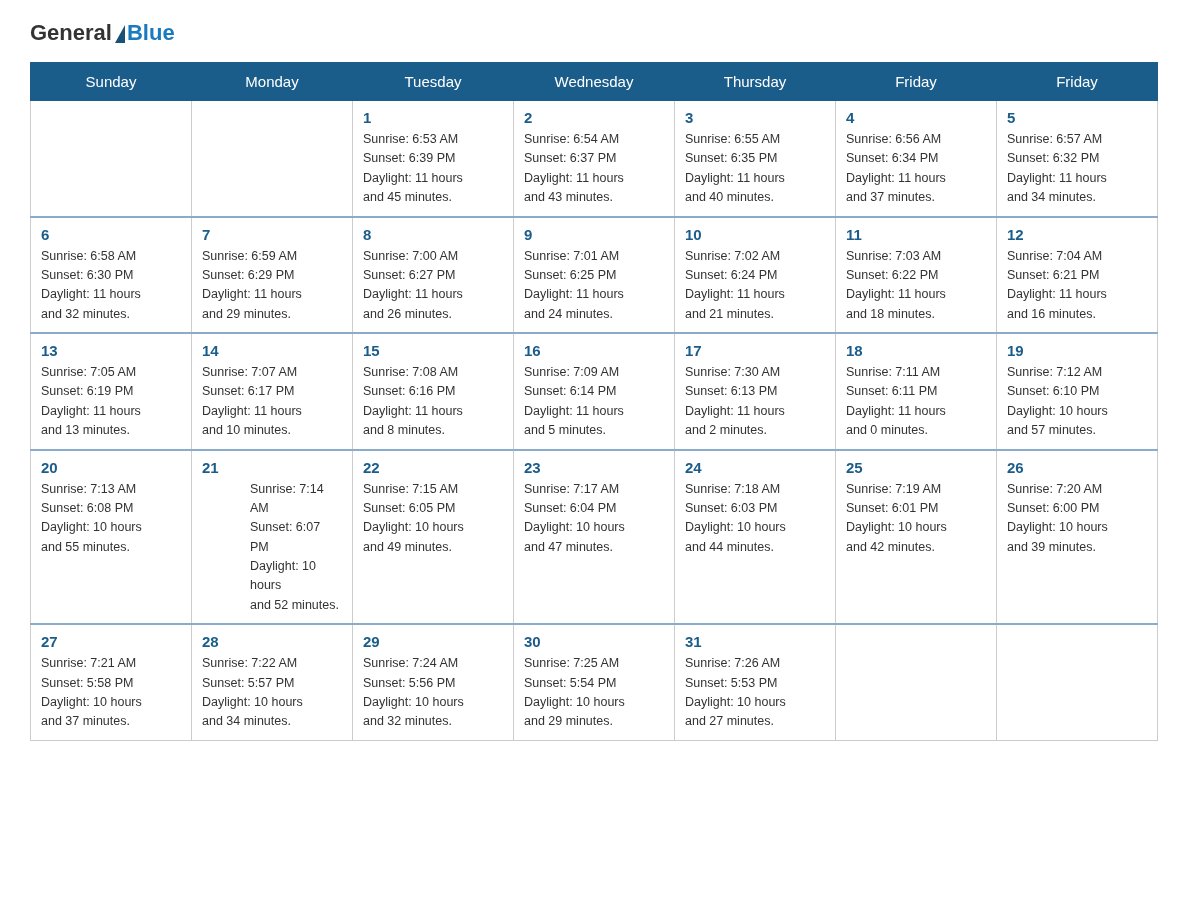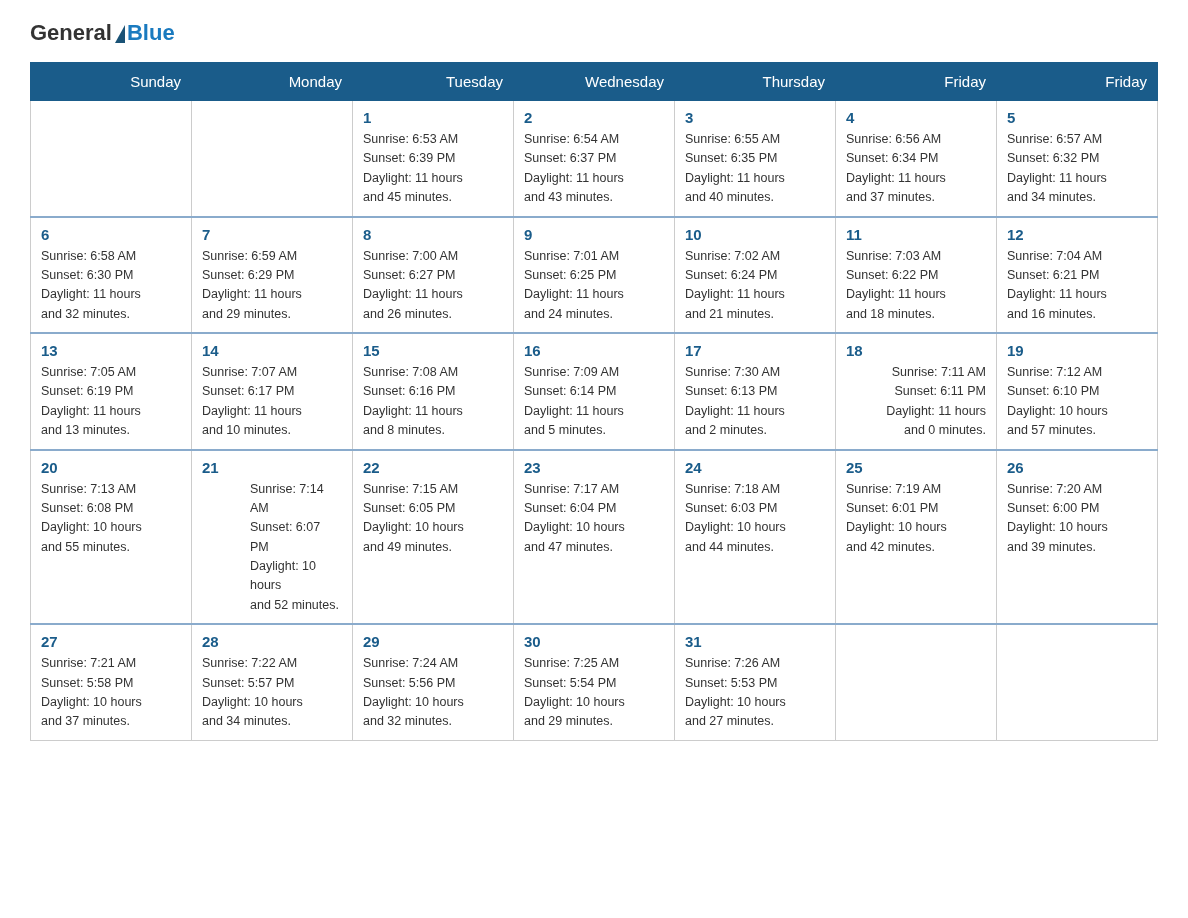--- a/index.html
+++ b/index.html
@@ -63,21 +63,21 @@
       width: 100%;
       border-collapse: collapse;
       border: 1px solid #b0c4de;
     }
     .calendar th {
       background-color: #1a5c8a;
       color: #fff;
       font-size: 15px;
       font-weight: normal;
       padding: 10px 10px;
-      text-align: right;
+      text-align: center;
       border: 1px solid #1a5c8a;
     }
     .calendar td {
       vertical-align: top;
       padding: 8px 10px;
       border: 1px solid #ccc;
       width: 14.28%;
       font-size: 13px;
       color: #333;
       min-height: 100px;
@@ -249,21 +249,21 @@
         </td>
         <td>
           <span class="day-number">17</span>
           <div class="day-info" style="white-space: pre-line;">Sunrise: 7:30 AM
 Sunset: 6:13 PM
 Daylight: 11 hours
 and 2 minutes.</div>
         </td>
         <td>
           <span class="day-number">18</span>
-          <div class="day-info" style="white-space: pre-line; text-align: right;">Sunrise: 7:11 AM
+          <div class="day-info" style="white-space: pre-line;">Sunrise: 7:11 AM
 Sunset: 6:11 PM
 Daylight: 11 hours
 and 0 minutes.</div>
         </td>
         <td>
           <span class="day-number">19</span>
           <div class="day-info" style="white-space: pre-line;">Sunrise: 7:12 AM
 Sunset: 6:10 PM
 Daylight: 10 hours
 and 57 minutes.</div>

